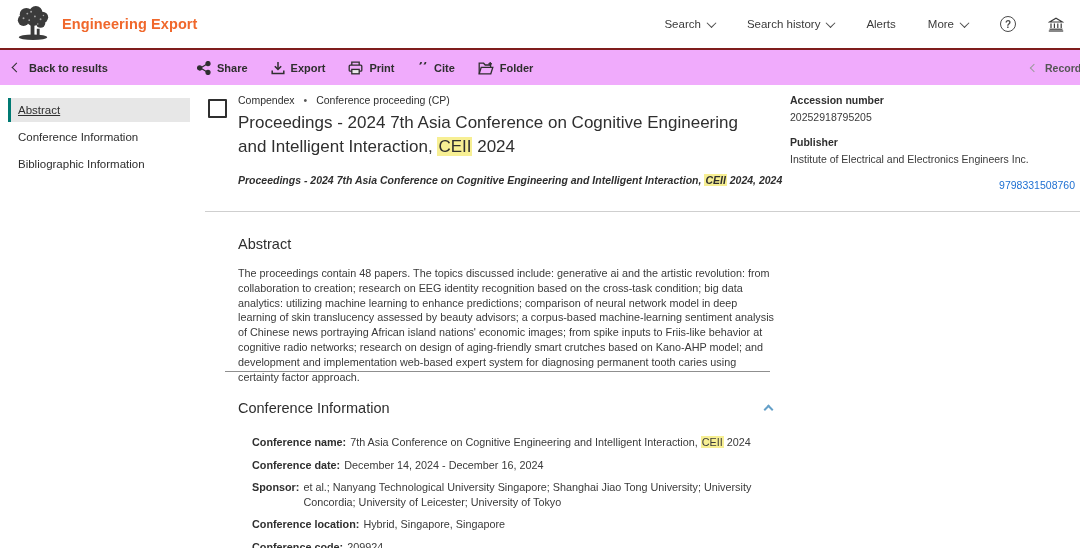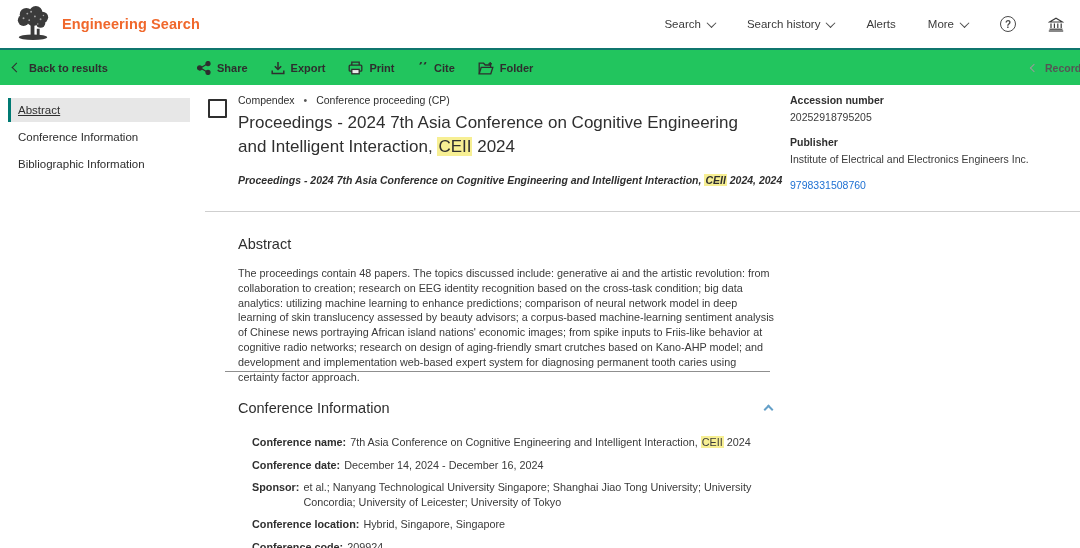--- a/index.html
+++ b/index.html
@@ -14,22 +14,22 @@
   .brand-name { color:#f0682c; font-weight:700; font-size:14.5px; margin-left:10px; letter-spacing:.1px; }
   .header-nav { margin-left:auto; display:flex; align-items:center; gap:32px; font-size:11.5px; color:#3a3a3a; }
   .nav-item { display:flex; align-items:center; cursor:pointer; white-space:nowrap; }
   .chev-down { width:7px; height:7px; border-right:1.4px solid #4a4a4a; border-bottom:1.4px solid #4a4a4a;
     transform:rotate(45deg) translate(-1px,-1px); margin-left:7px; display:inline-block; }
   .help-btn { width:16px; height:16px; border:1.3px solid #4a4a4a; border-radius:50%;
     display:flex; align-items:center; justify-content:center; font-size:10px; font-weight:700; color:#4a4a4a; cursor:pointer; }
   .inst-btn { cursor:pointer; display:flex; align-items:center; }
 
   
-  .toolbar { position:absolute; left:0; top:48px; width:100%; height:37px; background:#22c55e;
-    border-top:2px solid #0f766e; }
+  .toolbar { position:absolute; left:0; top:48px; width:100%; height:37px; background:#f0abfc;
+    border-top:2px solid #7f1d1d; }
   .back-btn { position:absolute; left:13px; top:0; height:35px; display:flex; align-items:center;
     font-size:11px; font-weight:700; cursor:pointer; color:#2e2e2e; }
   .chev-left { width:7px; height:7px; border-left:1.8px solid #2e2e2e; border-bottom:1.8px solid #2e2e2e;
     transform:rotate(45deg); margin-right:9px; display:inline-block; }
   .actions { position:absolute; left:197px; top:0; height:35px; display:flex; align-items:center; gap:23px; }
   .action-btn { display:flex; align-items:center; gap:6px; font-size:11px; font-weight:600; color:#2e2e2e; cursor:pointer; }
   .action-btn svg { display:block; }
   .cite-glyph { font-size:21px; font-weight:700; line-height:8px; height:12px; overflow:hidden; color:#2e2e2e; }
   .record-nav { position:absolute; left:1031px; top:0; height:35px; display:flex; align-items:center;
     font-size:10.5px; font-weight:600; color:#555; white-space:nowrap; }
@@ -49,21 +49,21 @@
   .meta-line .sep { margin:0 6px; color:#555; }
   .title { font-size:17px; line-height:1.4; width:505px; color:#2f2f2f; font-weight:400; }
   .hl { background:#f7ef93; padding:0 1px; }
   .citation { margin-top:15px; font-size:10.5px; font-weight:700; font-style:italic; color:#2f2f2f; width:560px; }
 
   
   .meta-col { position:absolute; left:790px; top:94px; width:285px; font-size:10.5px; }
   .meta-group { margin-bottom:12px; }
   .meta-label { font-weight:700; color:#2f2f2f; margin-bottom:4px; }
   .meta-value { color:#3a3a3a; line-height:1.35; }
-  .link { color:#1e70d2; cursor:pointer; }
+  .link { color:#1e70d2; cursor:pointer;text-align:right; }
 
   
   .divider-full { position:absolute; left:205px; right:0; top:211px; height:1px; background:#cfcfcf; }
   .divider-mid { position:absolute; left:225px; top:371px; width:545px; height:1px; background:#8f8f8f; }
 
   
   .abstract-section { position:absolute; left:238px; top:236px; width:537px; }
   .section-heading { font-size:14.5px; font-weight:400; color:#2e2e2e; }
   .abstract-text { margin-top:14px; font-size:10.8px; line-height:14.8px; color:#3a3a3a; }
 
@@ -101,21 +101,21 @@
           <circle cx="14" cy="8" r="1"></circle>
             <circle cx="22" cy="11" r="1"></circle>
             <circle cx="28" cy="14" r="1"></circle>
           <circle cx="10" cy="13" r="1"></circle>
             <circle cx="18" cy="6" r="1"></circle>
             <circle cx="25" cy="19" r="0.8"></circle>
           <circle cx="31" cy="10" r="0.8"></circle>
             <circle cx="16" cy="15" r="0.9"></circle>
         </g>
       </svg>
-      <span class="brand-name">Engineering Search</span>
+      <span class="brand-name">Engineering Export</span>
     </div>
     <div class="header-nav">
       <div class="nav-item">
         <span>Search</span>
         <span class="chev-down"></span>
       </div>
       <div class="nav-item">
         <span>Search history</span>
         <span class="chev-down"></span>
       </div>

